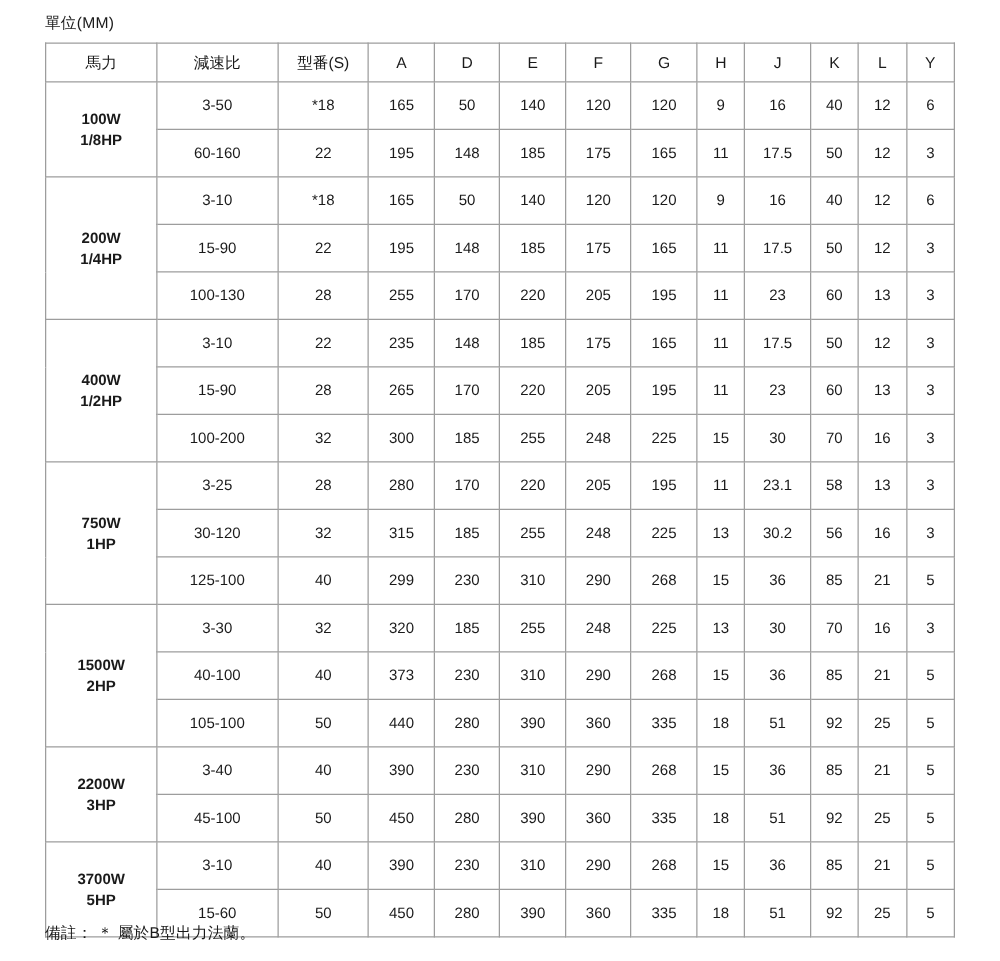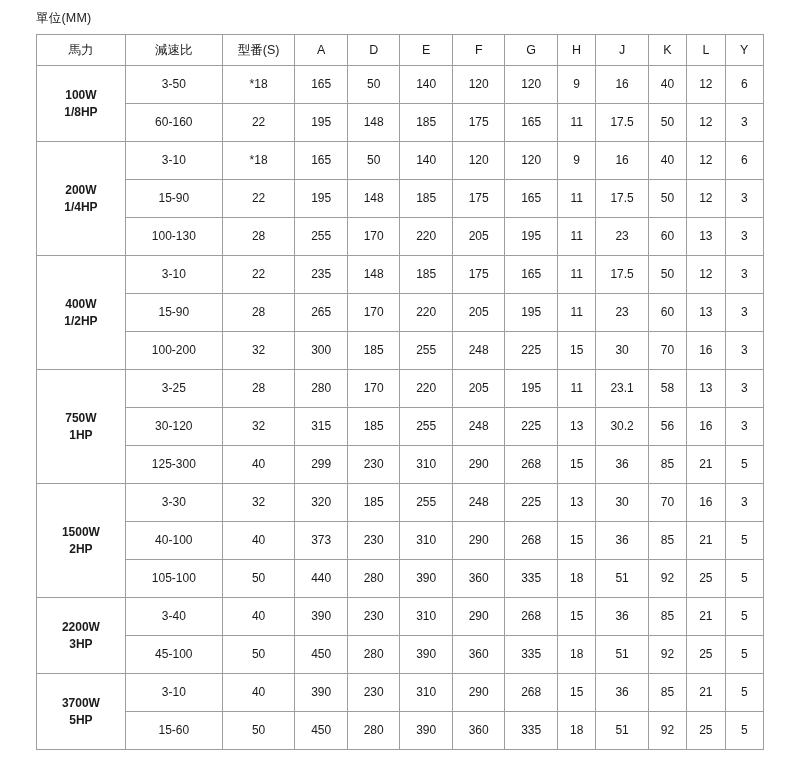--- a/index.html
+++ b/index.html
@@ -273,21 +273,21 @@
             <td>255</td>
             <td>248</td>
             <td>225</td>
             <td>13</td>
             <td>30.2</td>
             <td>56</td>
             <td>16</td>
             <td>3</td>
           </tr>
           <tr>
-            <td>125-300</td>
+            <td>125-100</td>
             <td>40</td>
             <td>299</td>
             <td>230</td>
             <td>310</td>
             <td>290</td>
             <td>268</td>
             <td>15</td>
             <td>36</td>
             <td>85</td>
             <td>21</td>
@@ -400,13 +400,14 @@
             <td>18</td>
             <td>51</td>
             <td>92</td>
             <td>25</td>
             <td>5</td>
           </tr>
         </tbody>
     </table>
   </div>
 
+  <div class="note">備註： ＊ 屬於B型出力法蘭。</div>
 </div>
 
 </body></html>

